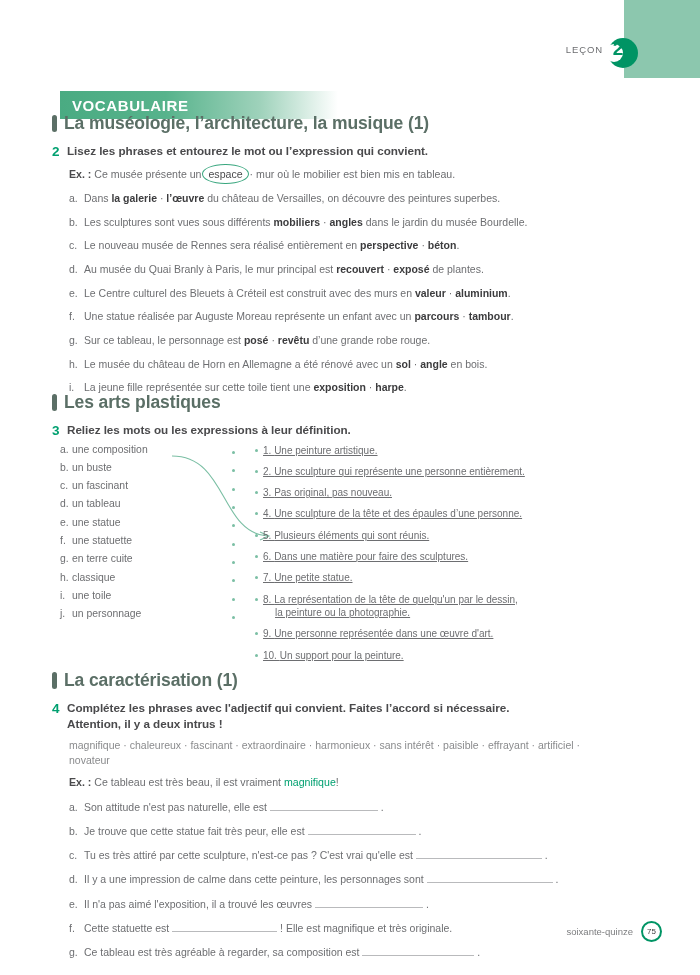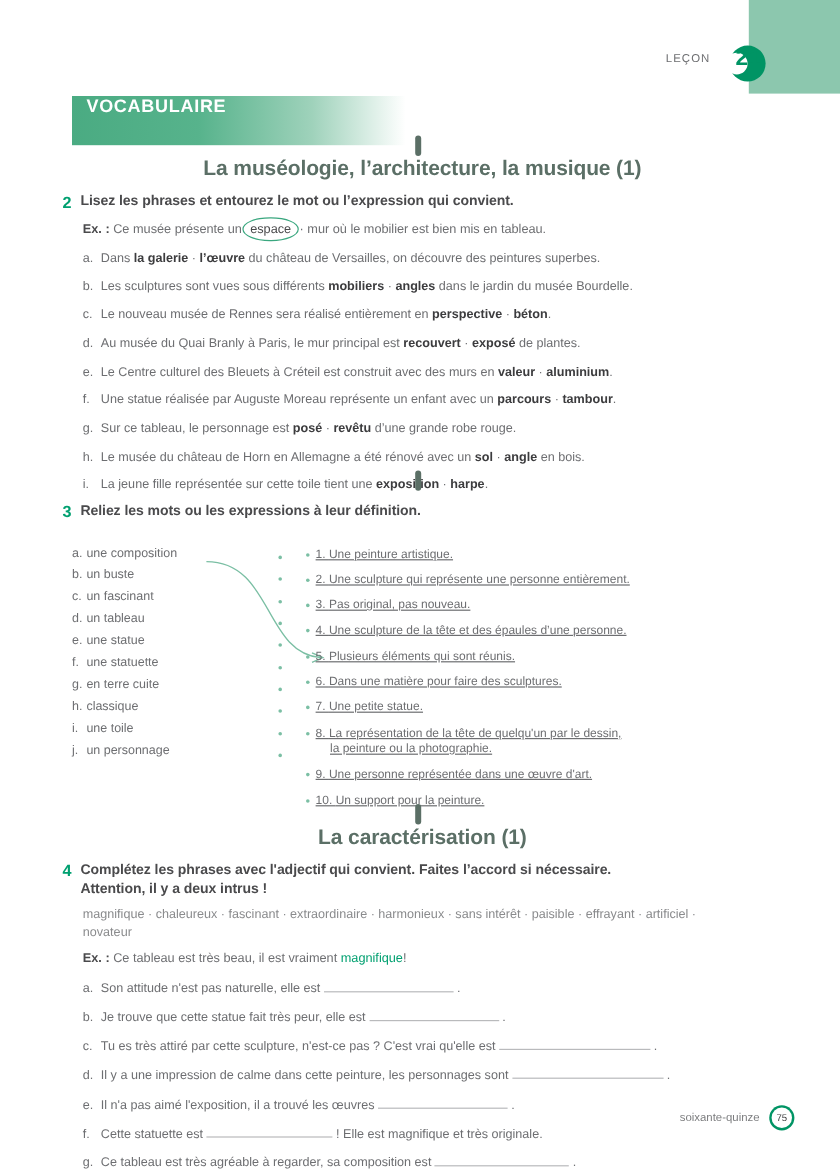--- a/index.html
+++ b/index.html
@@ -25,50 +25,50 @@
     background: #009464;
   }
   .corner-circle::after {
     content: ""; position: absolute;
     top: 6px; left: -3px;
     width: 18px; height: 18px;
     border-radius: 50%;
     background: #ffffff;
   }
   .lesson-label {
-    position: absolute; top: 44px; right: 108px;
+    position: absolute; top: 44px; right: 97px;
     font-size: 9.5px; letter-spacing: 0.9px;
     color: #6d6e71; font-weight: normal;
     text-transform: uppercase;
   }
   .lesson-num {
     position: absolute; top: 38px; right: 66px;
     font-size: 19px; font-weight: bold;
     color: #009464;
   }
 
   
   .banner {
-    position: absolute; left: 60px; top: 80px;
-    width: 278px; height: 41px;
+    position: absolute; left: 60px; top: 91px;
+    width: 278px; height: 28px;
     background: linear-gradient(to right, #4aab82 0%, #57b38c 38%, #9fd2bb 72%, #ffffff 100%);
-    display: flex; 
+    display: flex; align-items: center;
   }
   .banner-text {
     color: #ffffff; font-weight: bold;
     font-size: 15px; letter-spacing: 0.6px;
     padding-left: 12px;
   }
 
   .section { position: absolute; left: 52px; width: 600px; }
 
   .sec-title {
     display: flex; align-items: center;
     font-size: 17.5px; font-weight: bold;
-    color: #5b6f66; letter-spacing: -0.1px; flex-direction: column;
+    color: #5b6f66; letter-spacing: -0.1px;
   }
   .sec-bar {
     display: inline-block;
     width: 5px; height: 17px;
     background: #5b6f66;
     border-radius: 2.5px;
     margin-right: 7px;
   }
 
   .ex-head {
@@ -108,21 +108,21 @@
     padding: 0 4px; color: #4a4a4c; font-weight: normal;
   }
   .circled::after {
     content: ""; position: absolute;
     left: -2px; top: -2.5px; right: -2px; bottom: -2.5px;
     border: 1.1px solid #3aa77f;
     border-radius: 50%;
   }
 
   
-  .match-wrap { position: relative; padding-left: 8px; margin-top: 20px; }
+  .match-wrap { position: relative; padding-left: 8px; margin-top: 4px; }
   .match-left { position: absolute; left: 8px; top: 0; width: 175px; }
   .match-right { position: absolute; left: 203px; top: 0; width: 400px; }
 
   .m-left-row {
     display: flex; align-items: baseline;
     font-size: 10.4px; color: #6d6e71;
     height: 18.3px;
   }
   .m-left-label { flex: 1; white-space: nowrap; }
   .m-left-label .ltr { display: inline-block; min-width: 12px; }
@@ -263,20 +263,21 @@
             <span class="item-letter">i.</span>
             <span class="item-text">La jeune fille représentée sur cette toile tient une <b>exposition</b><span class="sep"> · </span><b>harpe</b>.</span>
           </div>
         </div>
     </div>
   </div>
 
   <div class="section" style="top:392px;">
     <div class="sec-title">
       <span class="sec-bar"></span>
+      <span>Les arts plastiques</span>
     </div>
 
     <div class="ex-head">
       <span class="ex-num">3</span>
       <span class="ex-instr">Reliez les mots ou les expressions à leur définition.</span>
     </div>
 
     <div class="ex-body match-wrap" style="height:215px;">
       <svg class="curve" width="420" height="215" viewBox="0 0 420 215">
         <path d="M 120 12 C 175 12, 168 88, 215 92" stroke="#7bbfa4" stroke-width="1.1" fill="none"></path>

